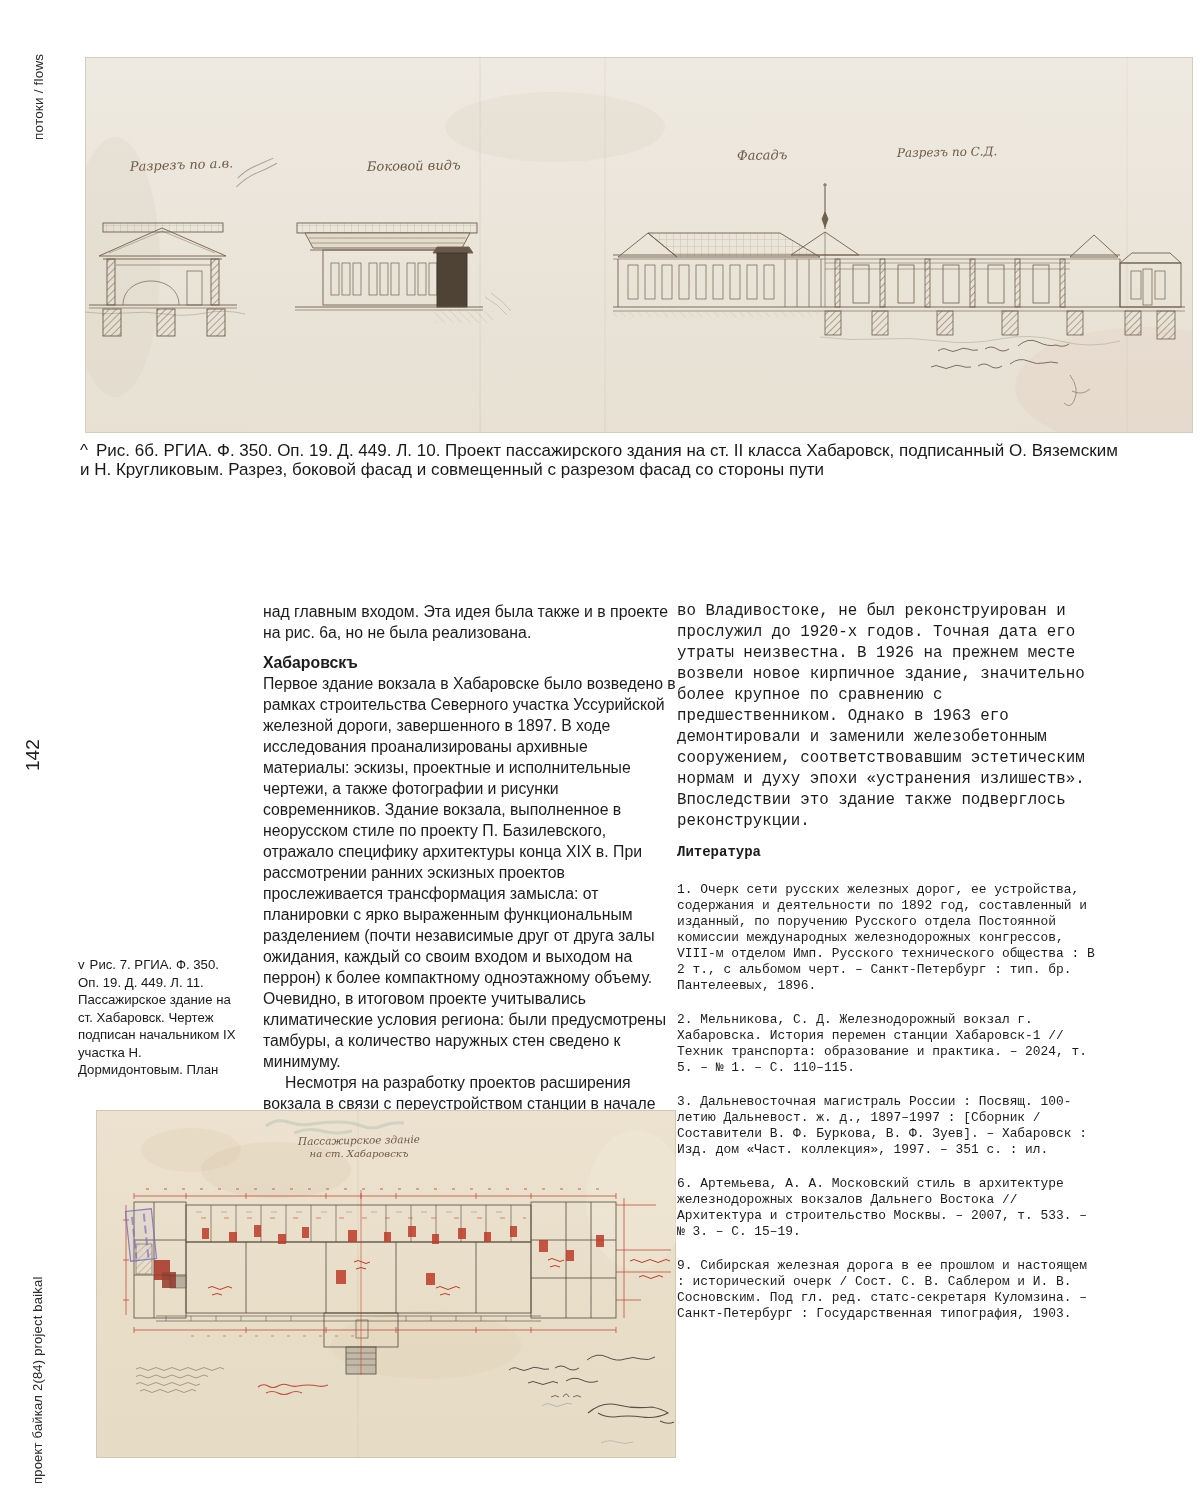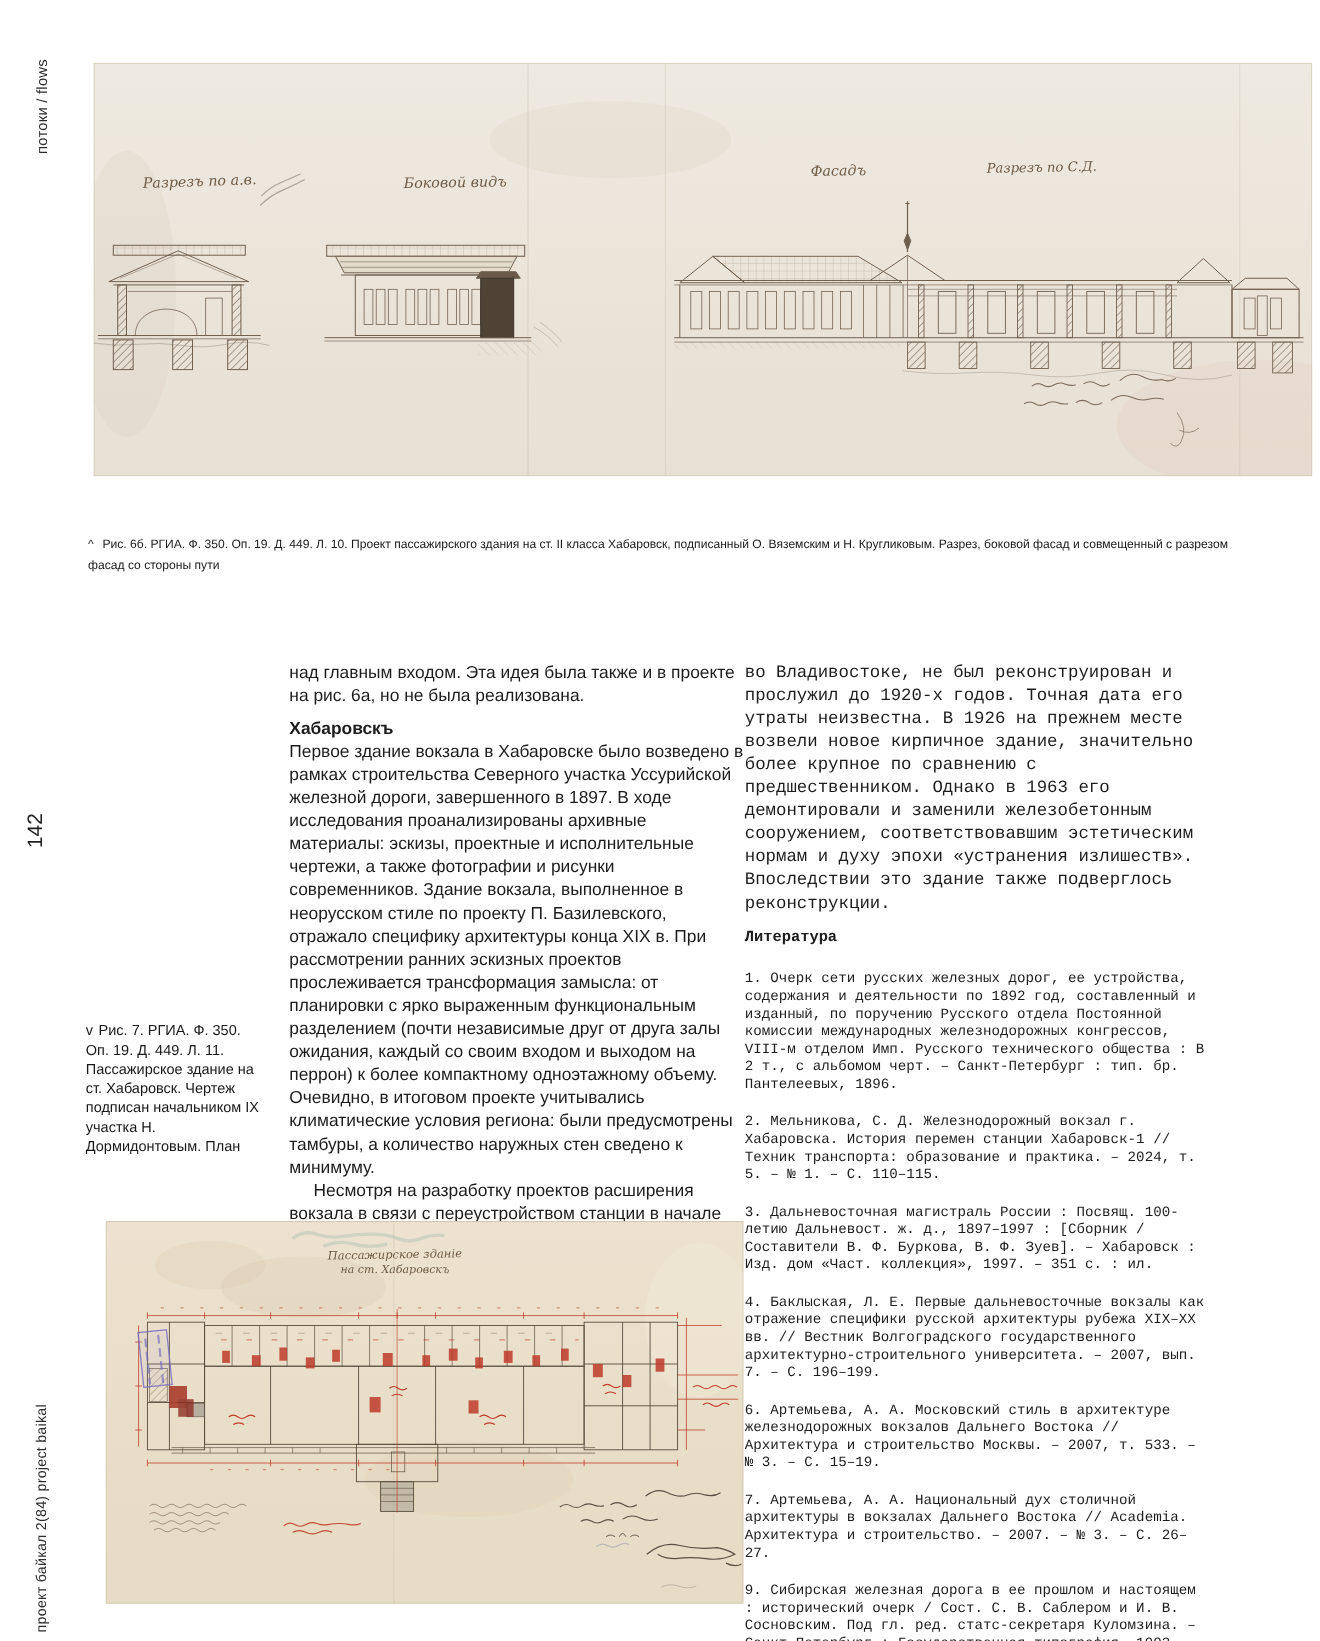--- a/index.html
+++ b/index.html
@@ -11,22 +11,22 @@
   .rubric{left:31px;top:140px;font-size:13.5px;letter-spacing:.2px;}
   .pagenum{left:22px;top:771px;font-size:19px;color:#222;}
   .jfooter{left:30px;top:1484px;font-size:13px;letter-spacing:.2px;}
 
   .fig{position:absolute;}
   .fig svg{display:block;width:100%;height:100%;}
   .fig6{left:85px;top:57px;width:1108px;height:376px;}
   .fig7{left:85px;top:1110px;width:580px;height:348px;padding-left:11px;}
 
   .caption{position:absolute;color:#191919;}
-  .cap6{left:80px;top:442px;width:1045px;font-size:11px;line-height:18.5px;margin-top:44px;}
-  .cap7{left:78px;top:928px;width:160px;font-size:13.2px;line-height:17.5px;}
+  .cap6{left:80px;top:442px;width:1045px;font-size:17px;line-height:18.5px;}
+  .cap7{left:78px;top:956px;width:160px;font-size:13.2px;line-height:17.5px;}
   .caption .mark{margin-right:8px;}
   .cap7 .mark{margin-right:5px;}
 
   .col{position:absolute;font-size:15.8px;line-height:21px;}
   .col1{left:263px;top:601px;width:413px;}
   .col2{left:677px;top:601px;width:421px;font-family:Liberation Mono, monospace;}
   .col p{margin:0;}
   .col p.indent{text-indent:22px;}
   h3.h{margin:9px 0 0 0;font-size:15.8px;line-height:21px;font-weight:bold;}
   h4.hs{margin:12px 0 22px 0;font-size:14px;line-height:16px;font-weight:bold;}
@@ -205,23 +205,21 @@
     <p>Первое здание вокзала в Хабаровске было возведено в рамках строительства Северного участка Уссурийской железной дороги, завершенного в 1897. В ходе исследования проанализированы архивные материалы: эскизы, проектные и исполнительные чертежи, а также фотографии и рисунки современников. Здание вокзала, выполненное в неорусском стиле по проекту П. Базилевского, отражало специфику архитектуры конца XIX в. При рассмотрении ранних эскизных проектов прослеживается трансформация замысла: от планировки с ярко выраженным функциональным разделением (почти независимые друг от друга залы ожидания, каждый со своим входом и выходом на перрон) к более компактному одноэтажному объему. Очевидно, в итоговом проекте учитывались климатические условия региона: были предусмотрены тамбуры, а количество наружных стен сведено к минимуму.</p>
     <p class="indent">Несмотря на разработку проектов расширения вокзала в связи с переустройством станции в начале XX в., первый вокзал Хабаровска, в отличие от первого вокзала</p>
   </div>
 
   <div class="col col2">
     <p>во Владивостоке, не был реконструирован и прослужил до 1920-х годов. Точная дата его утраты неизвестна. В 1926 на прежнем месте возвели новое кирпичное здание, значительно более крупное по сравнению с предшественником. Однако в 1963 его демонтировали и заменили железобетонным сооружением, соответствовавшим эстетическим нормам и духу эпохи «устранения излишеств». Впоследствии это здание также подверглось реконструкции.</p>
     <h4 class="hs">Литература</h4>
     <p class="ref">1. Очерк сети русских железных дорог, ее устройства, содержания и деятельности по 1892 год, составленный и изданный, по поручению Русского отдела Постоянной комиссии международных железнодорожных конгрессов, VIII-м отделом Имп. Русского технического общества : В 2 т., с альбомом черт. – Санкт-Петербург : тип. бр. Пантелеевых, 1896.</p>
     <p class="ref">2. Мельникова, С. Д. Железнодорожный вокзал г. Хабаровска. История перемен станции Хабаровск-1 // Техник транспорта: образование и практика. – 2024, т. 5. – № 1. – С. 110–115.</p>
     <p class="ref">3. Дальневосточная магистраль России : Посвящ. 100-летию Дальневост. ж. д., 1897–1997 : [Сборник / Составители В. Ф. Буркова, В. Ф. Зуев]. – Хабаровск : Изд. дом «Част. коллекция», 1997. – 351 с. : ил.</p>
-    <p class="ref">4. Баклыская, Л. Е. Первые дальневосточные вокзалы как отражение специфики русской архитектуры рубежа XIX–XX вв. // Вестник Волгоградского государственного архитектурно-строительного университета. – 2007, вып. 7. – С. 196–199.</p>
     <p class="ref">6. Артемьева, А. А. Московский стиль в архитектуре железнодорожных вокзалов Дальнего Востока // Архитектура и строительство Москвы. – 2007, т. 533. – № 3. – С. 15–19.</p>
-    <p class="ref">7. Артемьева, А. А. Национальный дух столичной архитектуры в вокзалах Дальнего Востока // Academia. Архитектура и строительство. – 2007. – № 3. – С. 26–27.</p>
     <p class="ref">9. Сибирская железная дорога в ее прошлом и настоящем : исторический очерк / Сост. С. В. Саблером и И. В. Сосновским. Под гл. ред. статс-секретаря Куломзина. – Санкт-Петербург : Государственная типография, 1903.</p>
   </div>
 
   <div class="caption cap7"><span class="mark">v</span><span>Рис. 7. РГИА. Ф. 350. Оп. 19. Д. 449. Л. 11. Пассажирское здание на ст. Хабаровск. Чертеж подписан начальником IX участка Н. Дормидонтовым. План</span></div>
 
   <div class="fig fig7">
     <svg viewBox="0 0 580 348" xmlns="http://www.w3.org/2000/svg">
       <defs>
         <linearGradient id="paper2" x1="0" y1="0" x2="0" y2="1">
           <stop offset="0" stop-color="#ece2cf"></stop>

